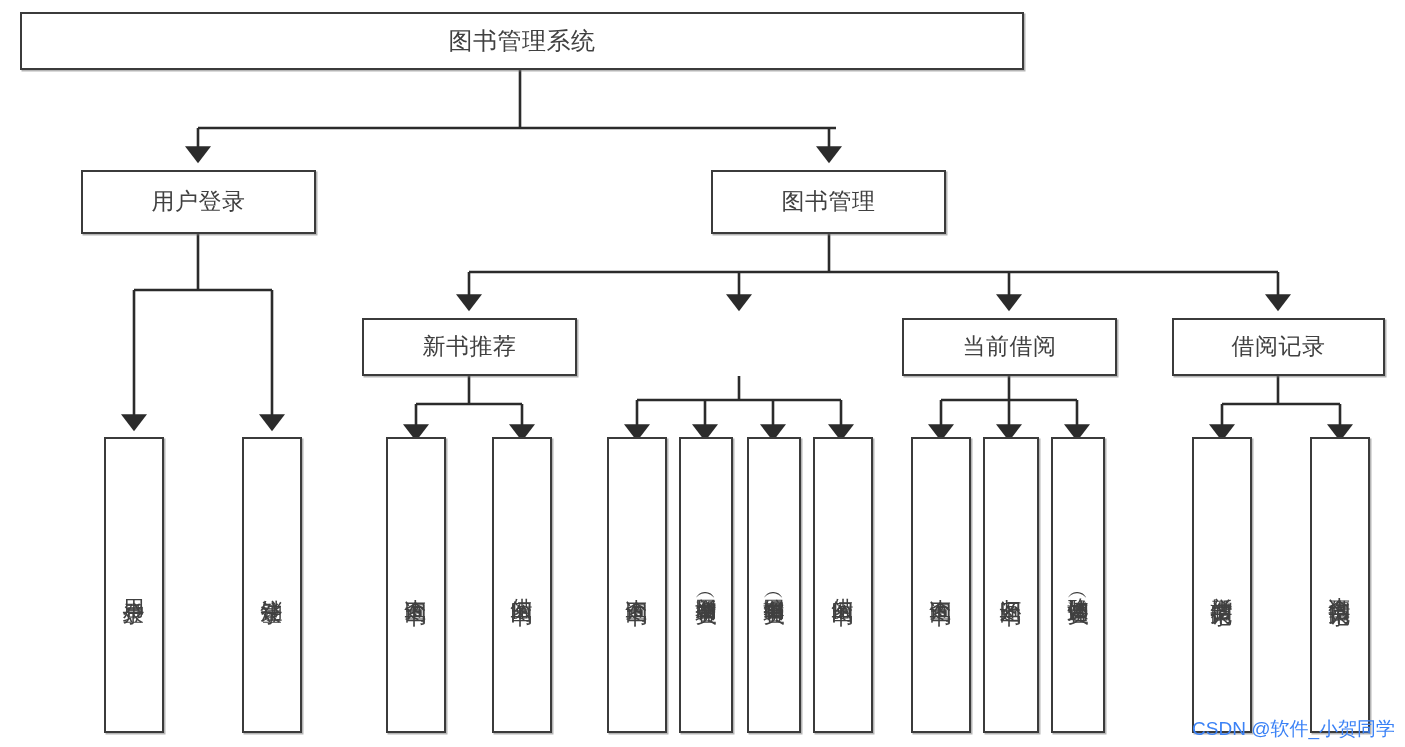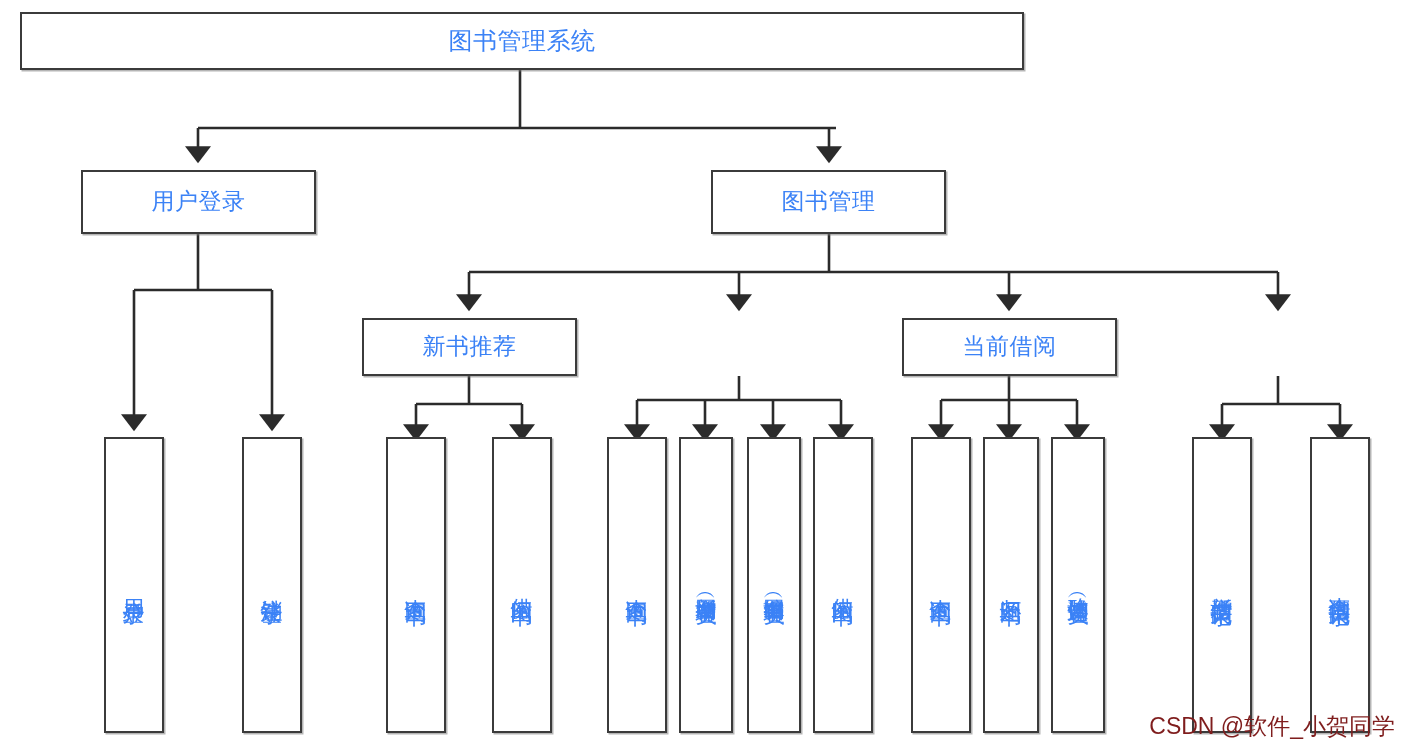--- a/index.html
+++ b/index.html
@@ -27,21 +27,21 @@
     pointer-events: none;
   }
   .node {
     position: absolute;
     box-sizing: border-box;
     border: 2px solid #3b3b3b;
     background: #ffffff;
     display: flex;
     align-items: center;
     justify-content: center;
-    color: #3b82f6;
+    color: #404040;
     box-shadow: 1.5px 1.5px 0 rgba(120,120,120,0.55);
   }
   .node .label {
     display: block;
     line-height: 1.18;
     letter-spacing: 0.5px;
     white-space: nowrap;
   }
   
   .node.horiz .label {
@@ -65,22 +65,22 @@
     max-height: 100%;
   }
   .node.vert.narrow .label {
     font-size: 21px;
     letter-spacing: 1px;
   }
   #watermark {
     position: absolute;
     right: 10px;
     bottom: 5px;
-    font-size: 23px;
-    color: #7f1d1d;
+    font-size: 19px;
+    color: #3b82f6;
     white-space: nowrap;
     user-select: none;
   }
 </style>
 </head>
 <body>
 
 <div id="diagram-root">
 
   <svg id="edges-layer" viewBox="0 0 1405 747" width="1405" height="747" xmlns="http://www.w3.org/2000/svg">
@@ -143,20 +143,23 @@
   <div class="node horiz" style="left:362px; top:318px; width:215px; height:58px;">
     <span class="label">新书推荐</span>
   </div>
 
   <div class="node horiz" style="left:711px; top:170px; width:235px; height:64px;">
     <span class="label">图书管理</span>
   </div>
   <div class="node horiz" style="left:902px; top:318px; width:215px; height:58px;align-items:center;">
     <span class="label">当前借阅</span>
   </div>
+  <div class="node horiz" style="left:1172px; top:318px; width:213px; height:58px;">
+    <span class="label">借阅记录</span>
+  </div>
 
   <div class="node vert" style="left:104px; top:437px; width:60px; height:296px;">
     <span class="label">用户登录</span>
   </div>
   <div class="node vert" style="left:242px; top:437px; width:60px; height:296px;">
     <span class="label">注销登录</span>
   </div>
 
   <div class="node vert" style="left:386px; top:437px; width:60px; height:296px;">
     <span class="label">查询图书</span>

